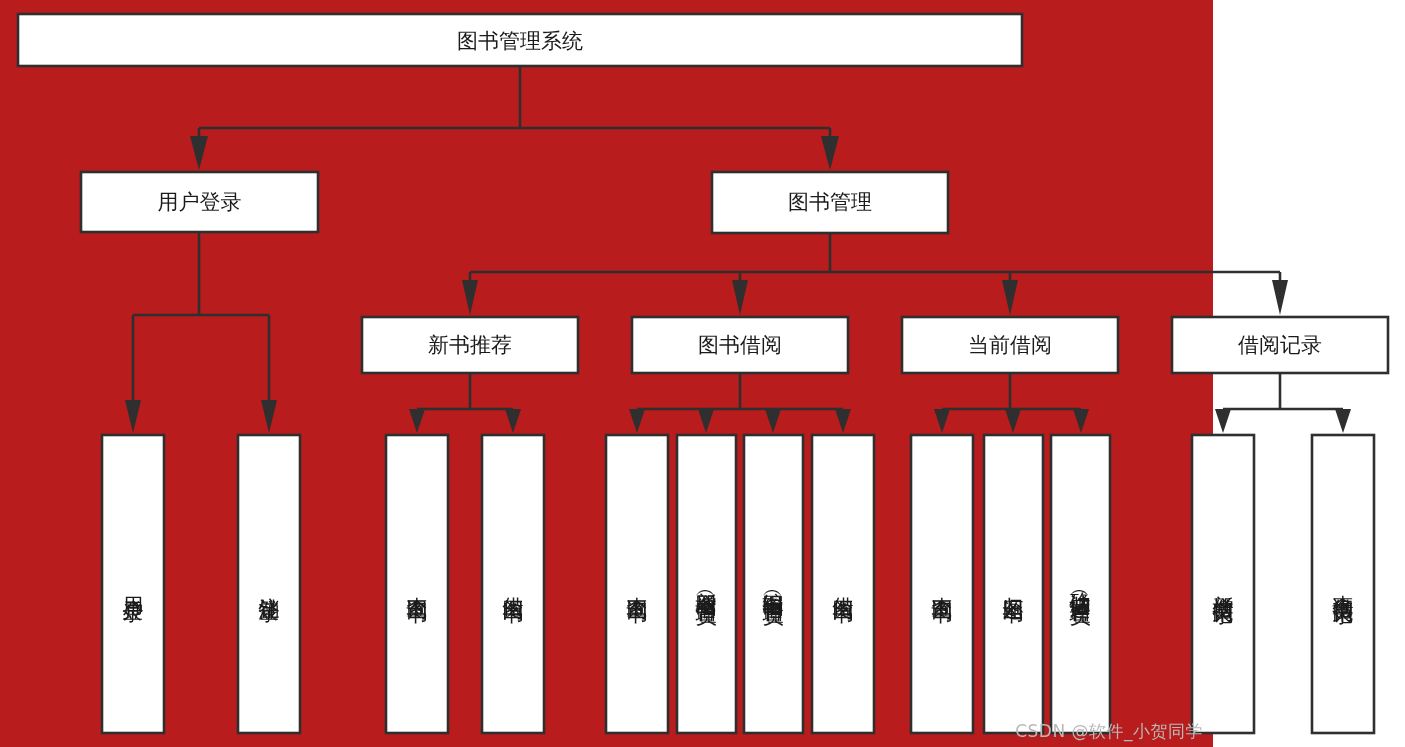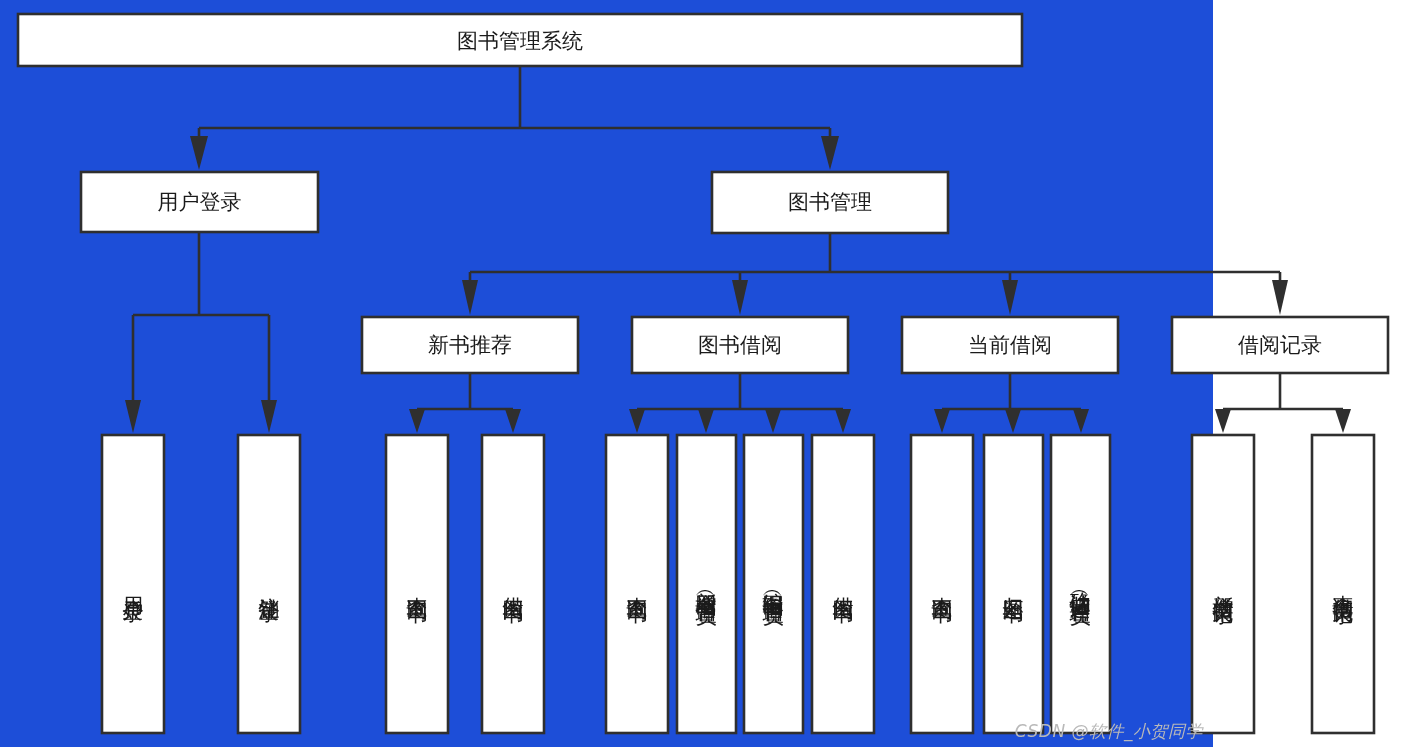--- a/index.html
+++ b/index.html
@@ -12,21 +12,21 @@
     font-family: "DejaVu Sans", "Liberation Sans", sans-serif;
     width: 1405px;
     height: 747px;
     overflow: hidden;
     position: relative;
   }
   #diagram-root {
     position: relative;
     width: 1213px;
     height: 747px;
-    background: #1d4ed8;
+    background: #b91c1c;
   }
   svg#tree-svg {
     position: absolute;
     left: 0;
     top: 0;
     width: 1405px;
     height: 747px;
     display: block;
   }
   .node-box {
@@ -63,21 +63,20 @@
   .watermark-text {
     position: absolute;
     right: 10px;
     bottom: 4px;
     font-family: "DejaVu Sans", "Liberation Sans", sans-serif;
     font-size: 17px;
     color: #b9b9b9;
     white-space: nowrap;
     letter-spacing: 0.5px;
     user-select: none;
-    font-style: italic;
   }
 </style>
 </head>
 <body>
 
 <div id="diagram-root">
 
   <svg id="tree-svg" viewBox="0 0 1405 747">
 
     <defs>

